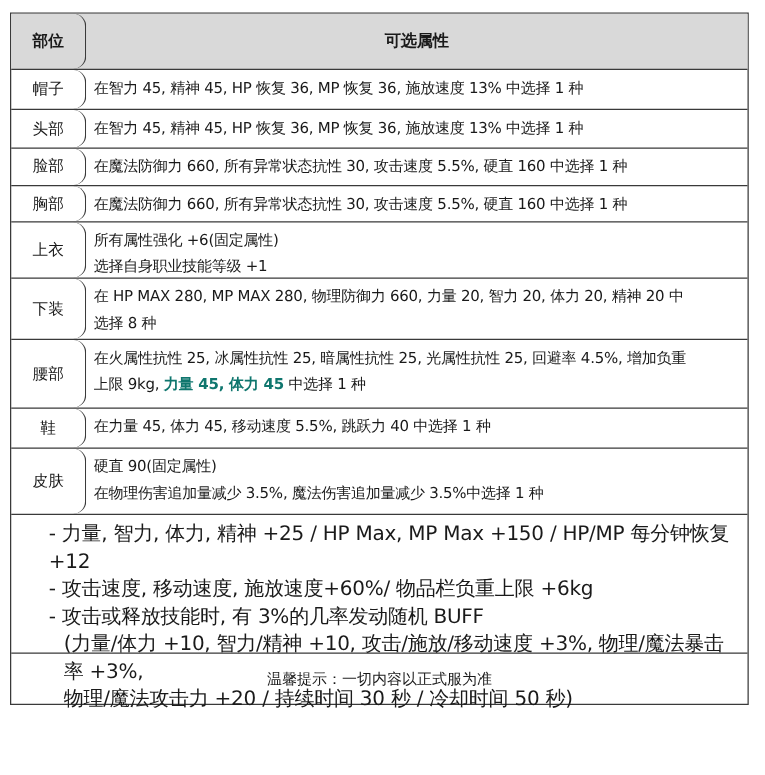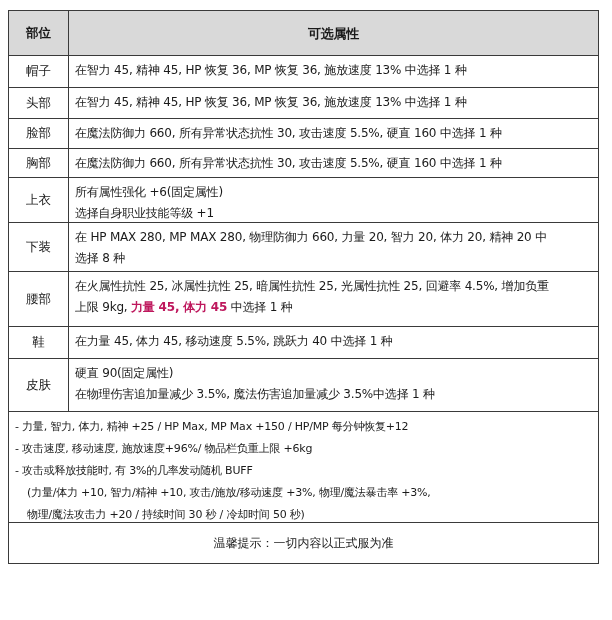--- a/index.html
+++ b/index.html
@@ -3,31 +3,31 @@
 <meta charset="utf-8">
 <style>
   html, body { margin: 0; padding: 0; background: #ffffff; }
   body { width: 612px; height: 620px; position: relative; overflow: hidden;
          font-family: "DejaVu Sans", "Liberation Sans", sans-serif; color: #1a1a1a; }
   .tbl { position: absolute; left: 8px; top: 10px; width: 591px;
          border: 1px solid #3a3a3a; box-sizing: border-box; font-size: 12px; }
   .row { display: flex; border-bottom: 1px solid #3a3a3a; box-sizing: border-box; }
   .row:last-child { border-bottom: none; }
   .c1 { width: 60px; flex: 0 0 60px; border-right: 1px solid #3a3a3a; display: flex;
-        align-items: center; justify-content: center; font-size: 12.5px; box-sizing: border-box; }
+        align-items: center; justify-content: center; font-size: 12.5px; box-sizing: border-box; border-radius: 10px; }
   .c2 { flex: 1; padding: 4px 6px; display: flex; flex-direction: column; justify-content: flex-start;
         line-height: 21px; box-sizing: border-box; letter-spacing: -0.2px; }
   .head { background: #d9d9d9; font-weight: bold; font-size: 13px; }
   .head .c2 { align-items: center; justify-content: center; }
   .full-head { background: #d9d9d9; font-weight: bold; font-size: 13px; display:flex;
                align-items:center; justify-content:center; height: 44px; }
-  .set-body { padding: 4px 6px; line-height: 22px; font-size: 11px; letter-spacing: -0.2px; }
+  .set-body { padding: 4px 6px; line-height: 22px; font-size: 16px; letter-spacing: -0.2px; margin-left: 24px; }
   .set-body .indent { padding-left: 12px; }
   .footer { display:flex; align-items:center; justify-content:center; font-weight:normal; font-size: 12px; height: 40px; }
-  .red { color: #be185d; font-weight: bold; }
+  .red { color: #0f766e; font-weight: bold; }
 </style>
 </head>
 <body>
 
 <div class="tbl">
   <div class="row head" style="height:45px">
     <div class="c1">部位</div>
     <div class="c2">可选属性</div>
   </div>
 
@@ -87,21 +87,21 @@
     <div class="c2">
       <span>硬直 90(固定属性)</span>
       <span>在物理伤害追加量减少 3.5%, 魔法伤害追加量减少 3.5%中选择 1 种</span>
     </div>
   </div>
 
 
   <div class="row" style="display:block;height:111px">
     <div class="set-body">
       <div>- 力量, 智力, 体力, 精神 +25 / HP Max, MP Max +150 / HP/MP 每分钟恢复+12</div>
-      <div>- 攻击速度, 移动速度, 施放速度+96%/ 物品栏负重上限 +6kg</div>
+      <div>- 攻击速度, 移动速度, 施放速度+60%/ 物品栏负重上限 +6kg</div>
       <div>- 攻击或释放技能时, 有 3%的几率发动随机 BUFF</div>
       <div class="indent">(力量/体力 +10, 智力/精神 +10, 攻击/施放/移动速度 +3%, 物理/魔法暴击率 +3%,</div>
       <div class="indent">物理/魔法攻击力 +20 / 持续时间 30 秒 / 冷却时间 50 秒)</div>
     </div>
   </div>
 
   <div class="row" style="display:block">
     <div class="footer">温馨提示：一切内容以正式服为准</div>
   </div>
 </div>

